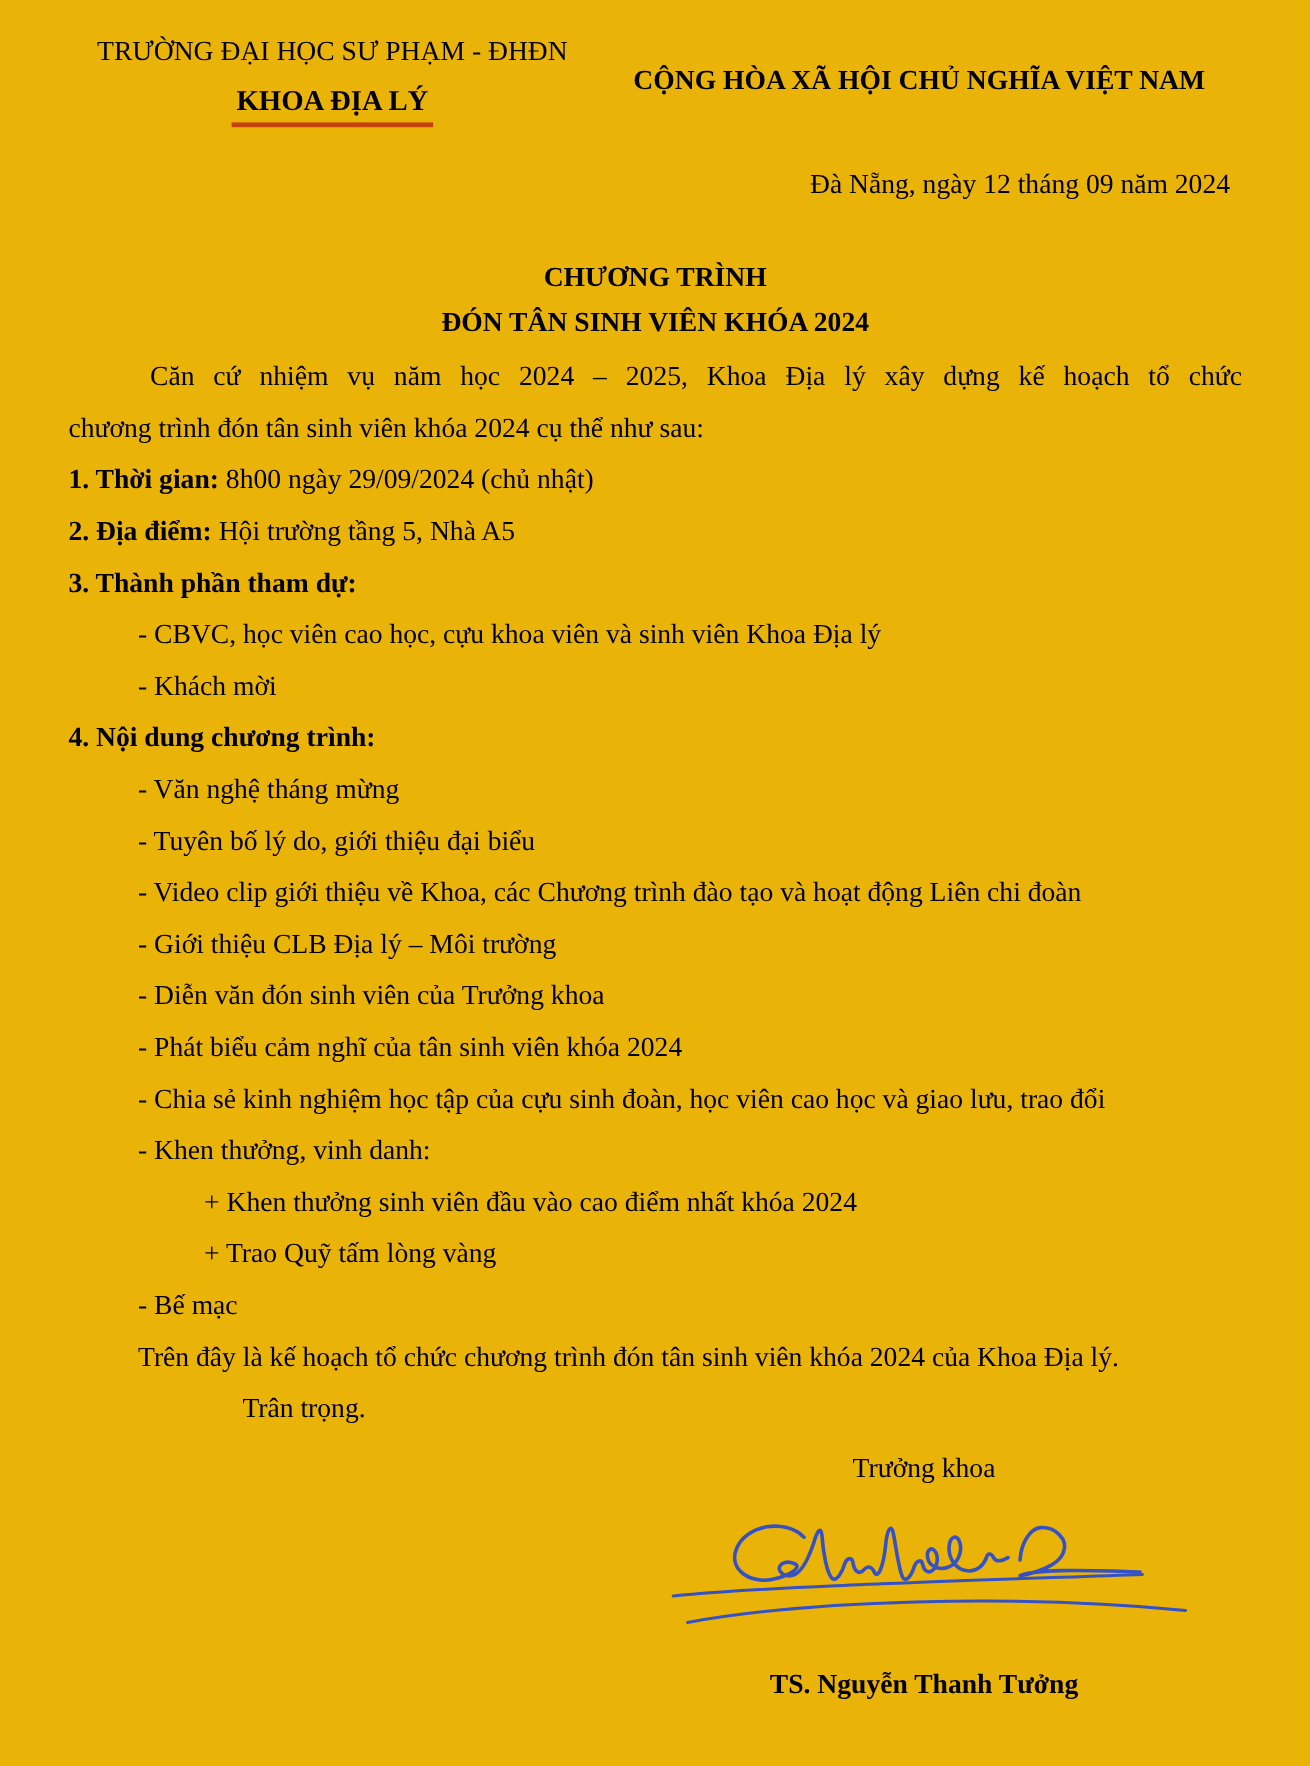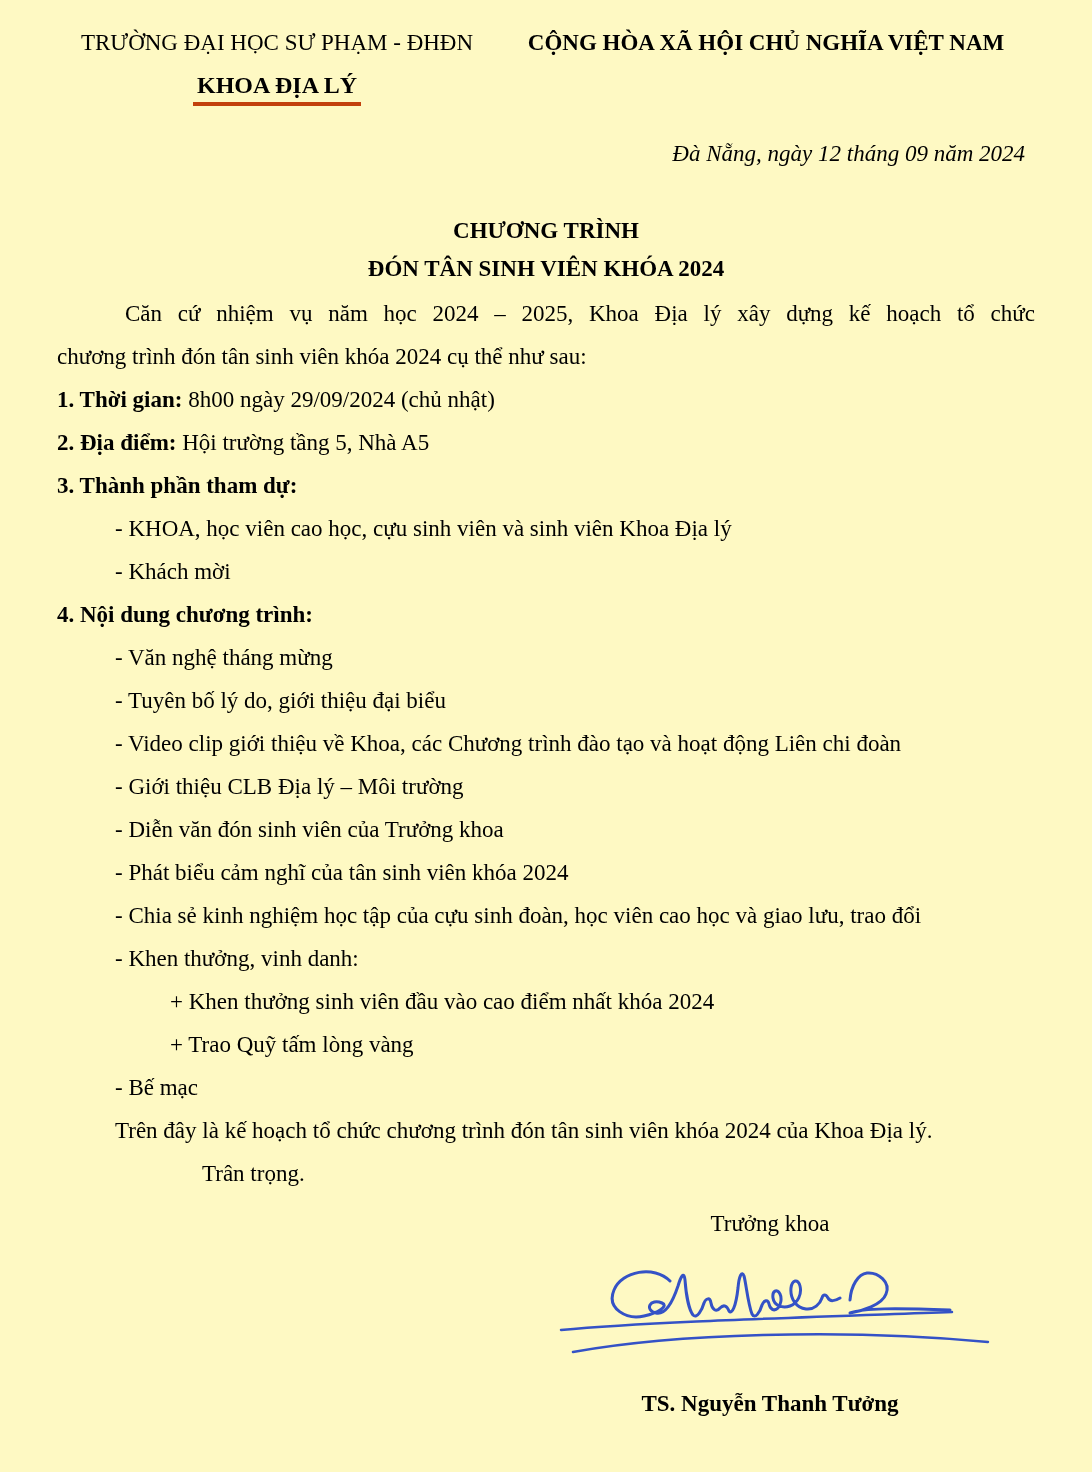--- a/index.html
+++ b/index.html
@@ -1,36 +1,36 @@
 <!DOCTYPE html>
 <html lang="vi"><head>
 <meta charset="utf-8">
 <style>
   html,body { margin:0; padding:0; background:#ffffff; }
   .page {
     position:relative;
     width:1092px; height:1472px;
-    background:#fef9c3;
+    background:#eab308;
     box-sizing:border-box;
     padding:22px 57px 0 57px;
     font-family:"Liberation Serif","DejaVu Serif",serif;
     color:#000;
     overflow:hidden;
   }
   .header { display:flex; }
   .header-col { text-align:center; }
   .header-col.left  { width:440px; }
-  .header-col.right { flex:1; }
+  .header-col.right { flex:1;margin-top:24px; }
   .h-line  { font-size:23px; line-height:42px; white-space:nowrap; }
   .h-line.bold { font-weight:bold; }
   .h-line.second { font-size:24px; font-weight:bold; }
   .uline { display:inline-block; border-bottom:4px solid #c2410c; padding:0 4px 2px 4px; line-height:30px; }
   .dateline {
     margin-top:34px; line-height:28px; font-size:23px;
-    font-style:italic; text-align:right; padding-right:10px; white-space:nowrap;
+    text-align:right; padding-right:10px; white-space:nowrap;
   }
   .title-block { margin-top:44px; }
   .doc-title { text-align:center; font-weight:bold; font-size:23px; line-height:38px; white-space:nowrap; }
   .body { margin-top:4px; }
   .line { font-size:23px; line-height:43px; white-space:nowrap; }
   .line .b { font-weight:bold; }
   .jline {
     font-size:23px; line-height:43px;
     text-align:justify; text-align-last:justify;
     padding-left:68px;
@@ -77,21 +77,21 @@
   <div class="body">
     <div class="jline">Căn cứ nhiệm vụ năm học 2024 – 2025, Khoa Địa lý xây dựng kế hoạch tổ chức</div>
     <div class="line">chương trình đón tân sinh viên khóa 2024 cụ thể như sau:</div>
 
     <div class="line"><span class="b">1. Thời gian:</span><span> 8h00 ngày 29/09/2024 (chủ nhật)</span></div>
 
     <div class="line"><span class="b">2. Địa điểm:</span><span> Hội trường tầng 5, Nhà A5</span></div>
 
     <div class="line"><span class="b">3. Thành phần tham dự:</span></div>
 
-    <div class="line l1">- KHOA, học viên cao học, cựu sinh viên và sinh viên Khoa Địa lý</div>
+    <div class="line l1">- CBVC, học viên cao học, cựu khoa viên và sinh viên Khoa Địa lý</div>
     <div class="line l1">- Khách mời</div>
 
     <div class="line"><span class="b">4. Nội dung chương trình:</span></div>
 
     <div class="line l1">- Văn nghệ tháng mừng</div>
     <div class="line l1">- Tuyên bố lý do, giới thiệu đại biểu</div>
     <div class="line l1">- Video clip giới thiệu về Khoa, các Chương trình đào tạo và hoạt động Liên chi đoàn</div>
     <div class="line l1">- Giới thiệu CLB Địa lý – Môi trường</div>
     <div class="line l1">- Diễn văn đón sinh viên của Trưởng khoa</div>
     <div class="line l1">- Phát biểu cảm nghĩ của tân sinh viên khóa 2024</div>

